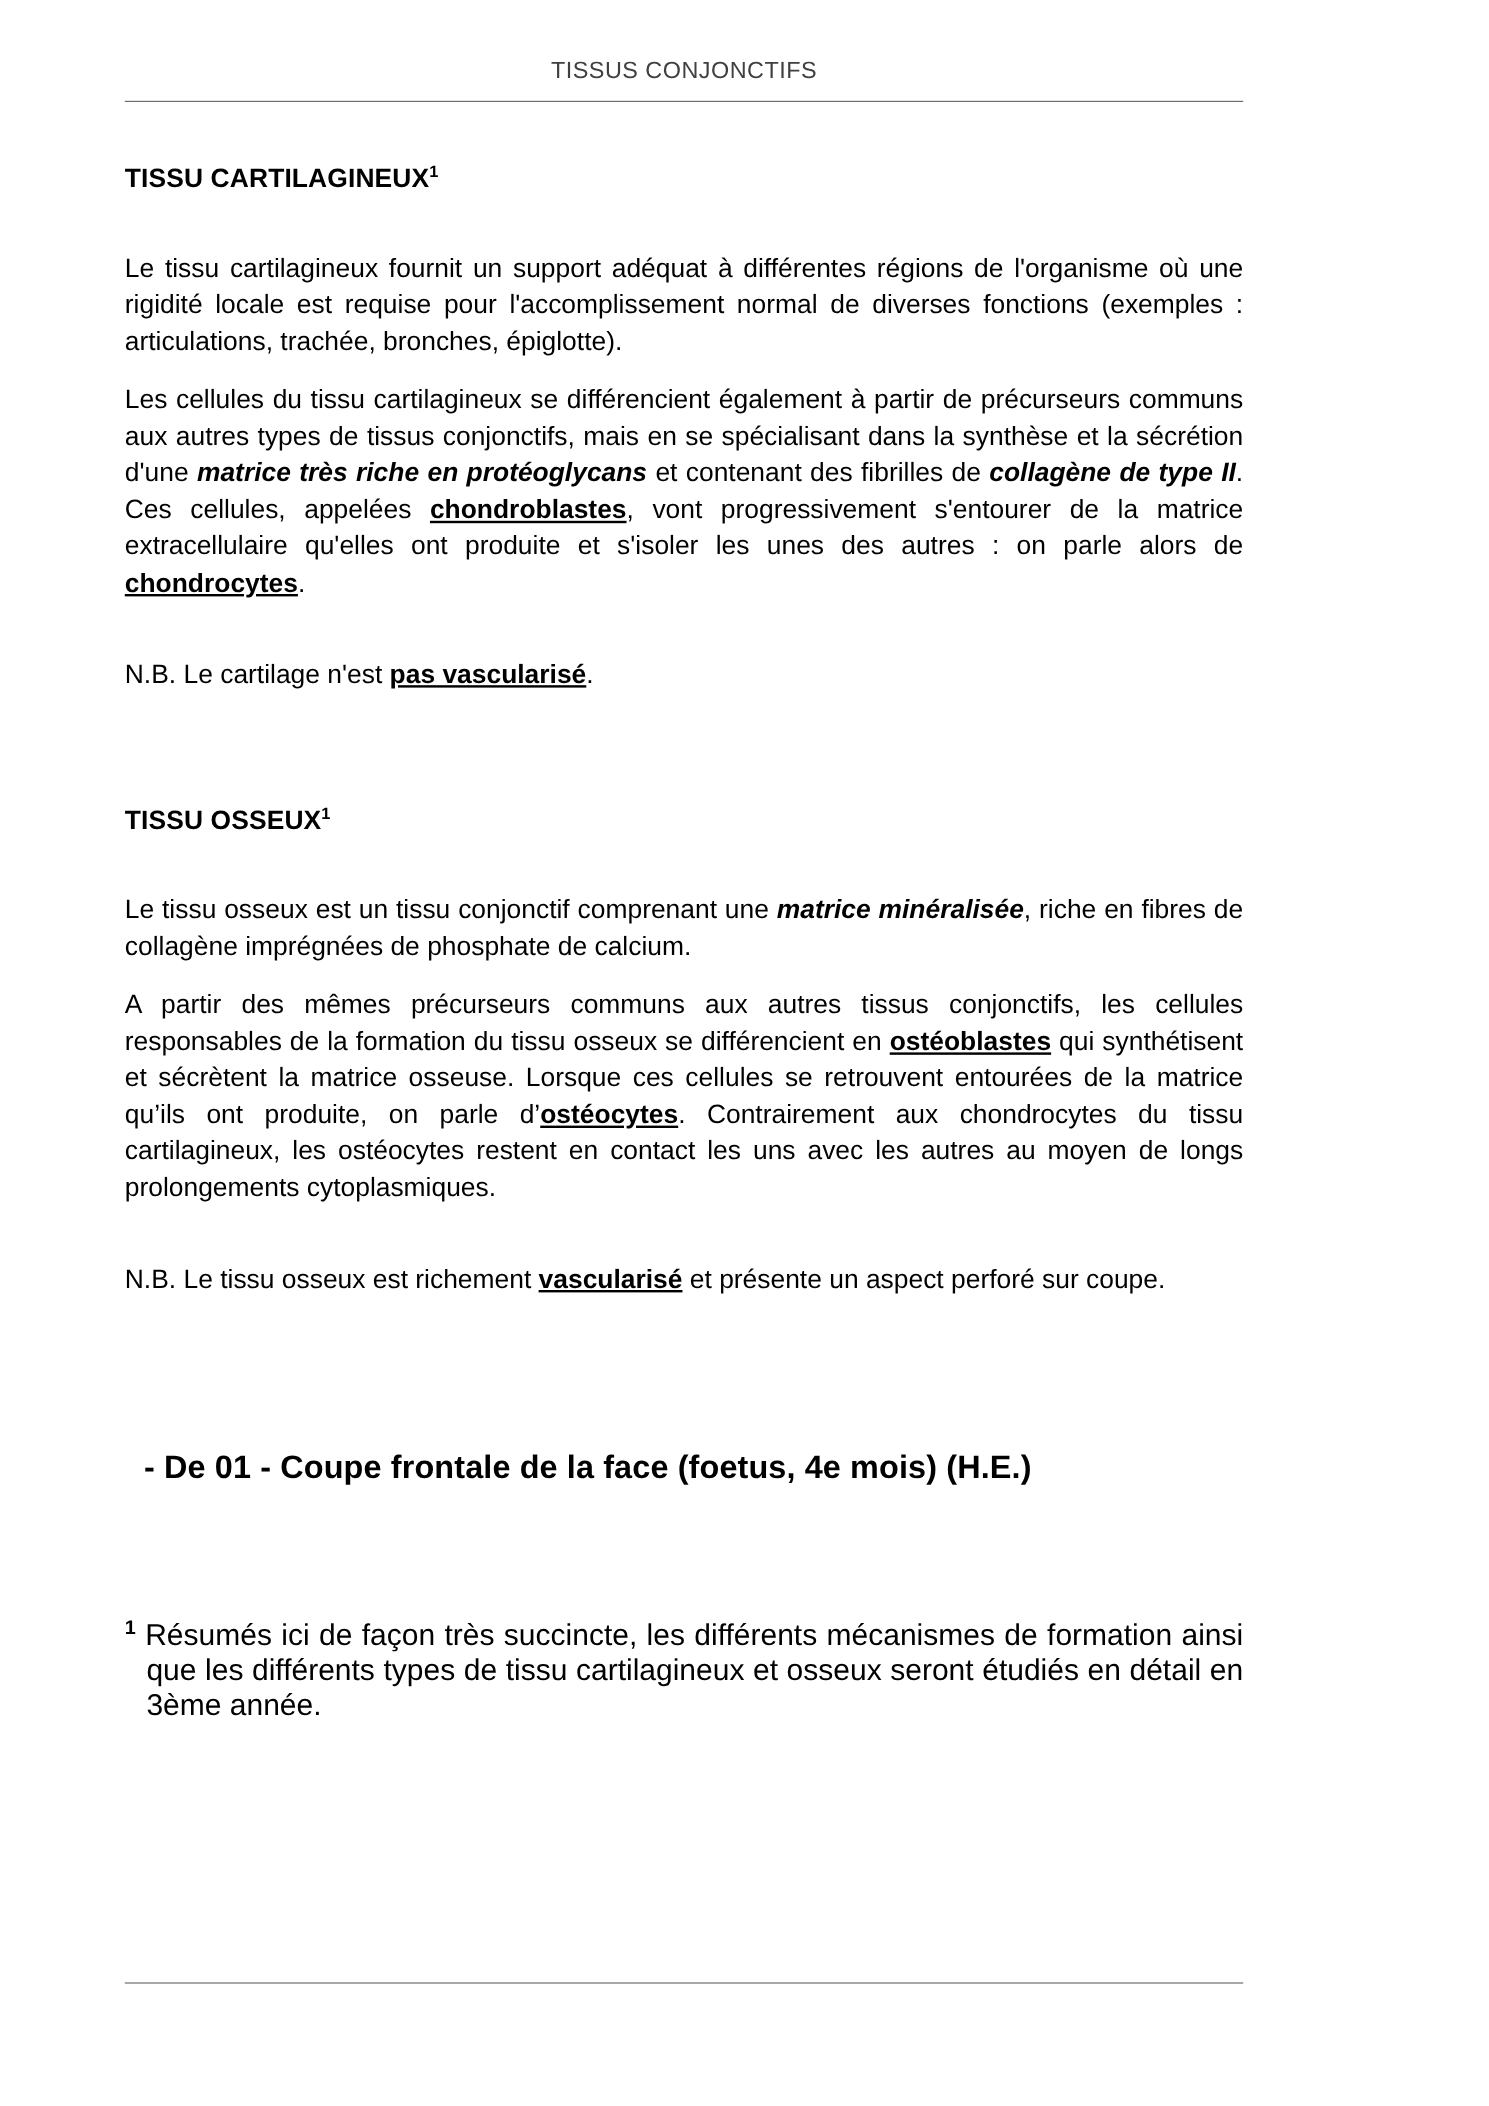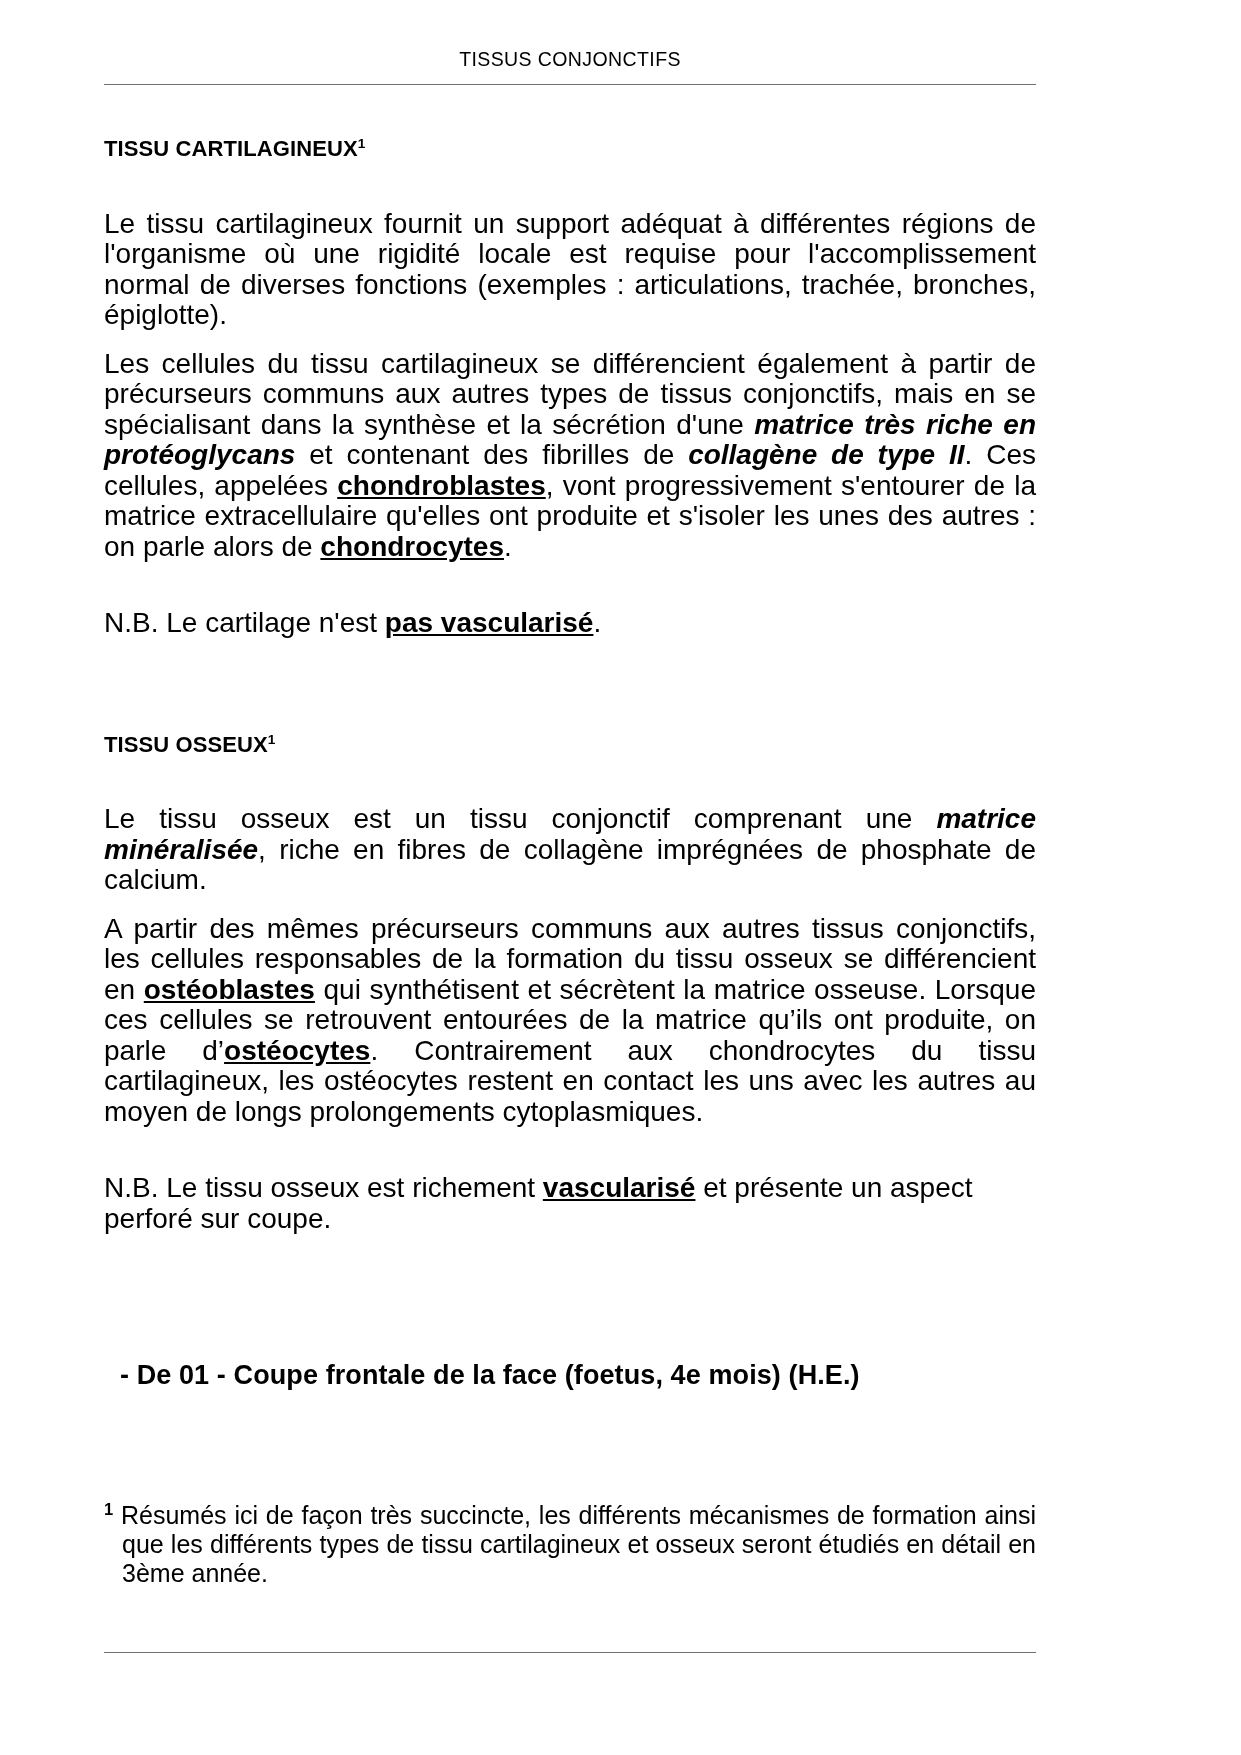--- a/index.html
+++ b/index.html
@@ -29,21 +29,21 @@
     position: absolute;
     left: 104px;
     top: 48px;
     width: 932px;
   }
   .page-header .header-text {
     text-align: center;
     font-size: 19.5px;
     letter-spacing: 0.4px;
     line-height: 1.2;
-    color: #000000;
+    color: #404040;
   }
   .page-header .header-rule {
     margin-top: 13px;
     border-top: 1.6px solid #6f6f6f;
     width: 100%;
     height: 0;
   }
 
   
   .page-footer {
@@ -93,21 +93,21 @@
     letter-spacing: 0.1px;
   }
   h2.section-heading sup {
     font-size: 0.62em;
     vertical-align: super;
     line-height: 0;
     font-weight: bold;
   }
 
   p.para {
-    font-size: 28px;
+    font-size: 22px;
     line-height: 30.5px;
     text-align: justify;
     text-justify: inter-word;
     margin: 0;
     padding: 0;
   }
   p.para.nojust {
     text-align: left;
   }
 

